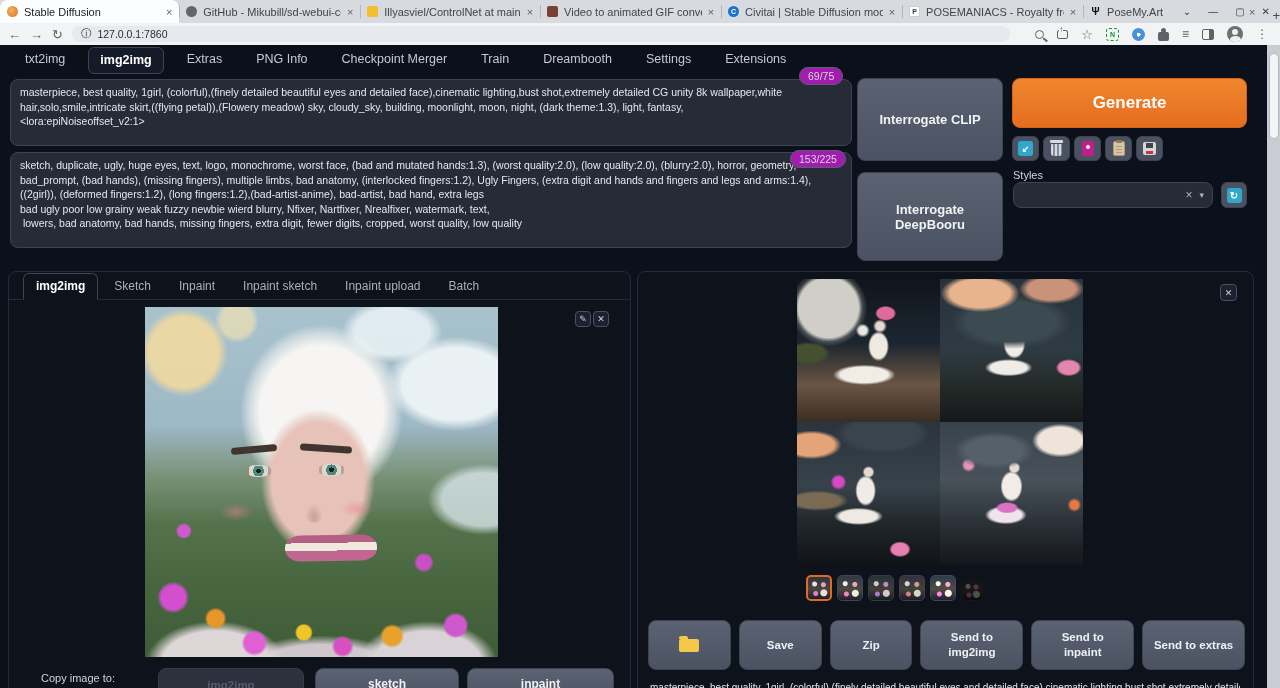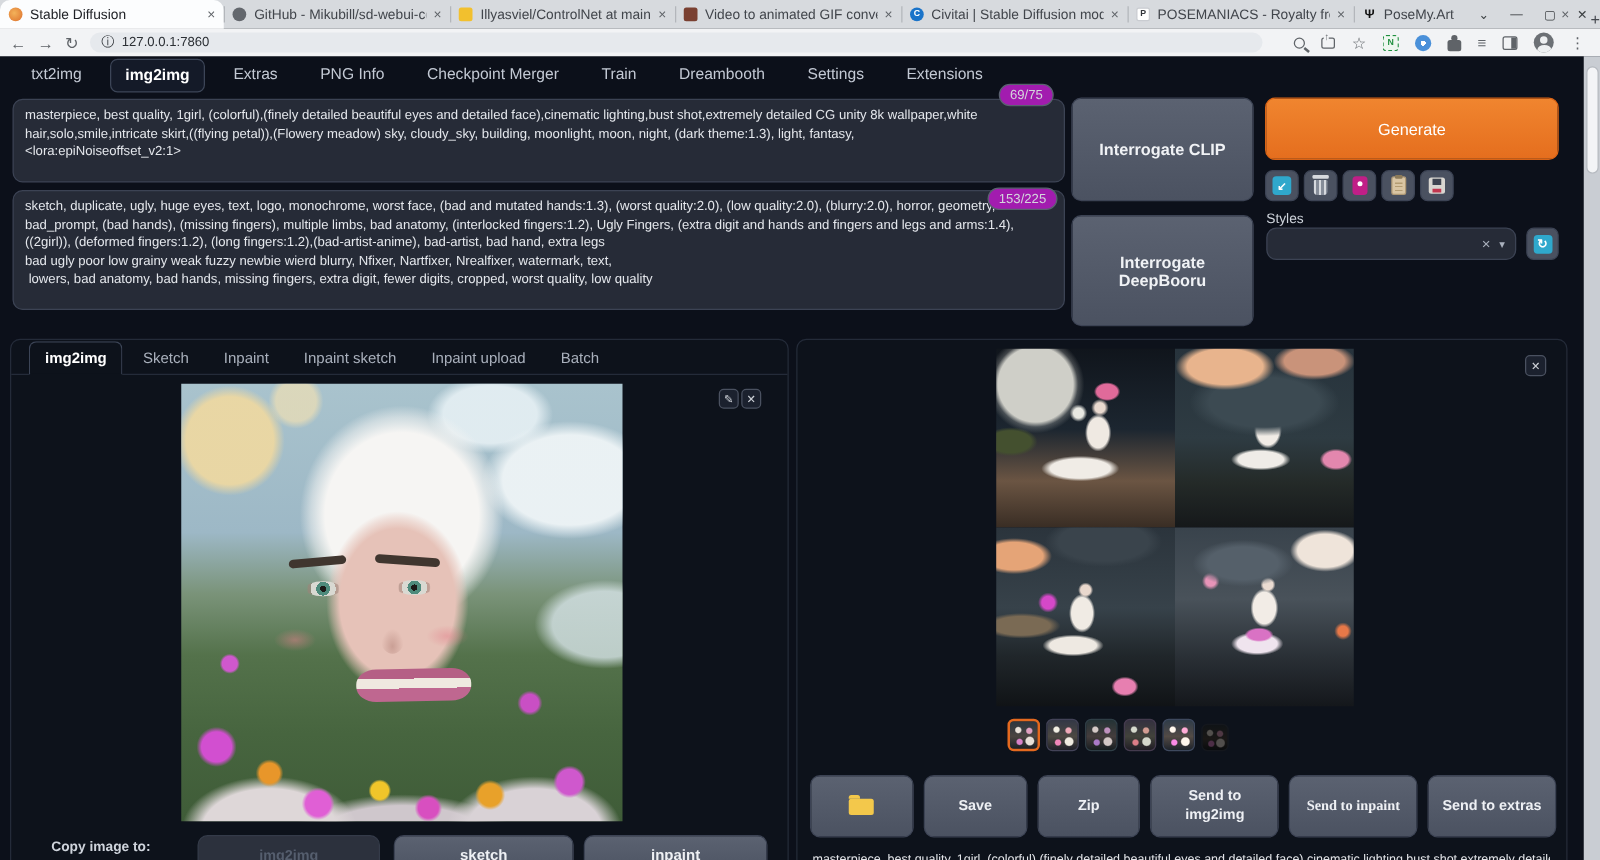--- a/index.html
+++ b/index.html
@@ -48,21 +48,21 @@
 
   
   .nav { left:14px; top:47px; display:flex; gap:12px; }
   .nav-item { padding:5px 11px 6px; font-size:12.5px; color:#c3c9d4; }
   .nav-item.active { border:1px solid #3c4557; background:#141a28; border-radius:6px; color:#fff; font-weight:bold; }
 
   .ta { background:#262b37; border:1px solid #3c4354; border-radius:8px; color:#e4e7ec; font-family:"Liberation Sans",sans-serif; font-size:10.5px; line-height:14.6px; padding:5px 9px; resize:none; overflow:hidden; width:100%; height:100%; }
   .badge { background:#a21caf; border:1px solid #5a6170; border-radius:10px; color:#d4d7dc; font-size:10.5px; padding:2px 8px; }
 
   .btn-gray { background:linear-gradient(180deg,#5b6271,#4b5261); border:1px solid #3c4354; border-radius:8px; color:#f0f2f5; font-weight:bold; display:flex; align-items:center; justify-content:center; text-align:center; }
-  .generate { background:linear-gradient(180deg,#f0852f,#e56e1e); border:1px solid #d96315; border-radius:8px; color:#fff; font-weight:normal; font-size:13px; display:flex; align-items:center; justify-content:center; }
+  .generate { background:linear-gradient(180deg,#f0852f,#e56e1e); border:1px solid #d96315; border-radius:8px; color:#fff; font-weight:bold; font-size:17px; display:flex; align-items:center; justify-content:center; }
   .mini-btn { width:27px; height:25px; background:#4a5160; border:1px solid #3c4354; border-radius:6px; display:flex; align-items:center; justify-content:center; }
   .cyan-sq { width:15px; height:15px; background:#2fa8cc; border-radius:3px; color:#fff; font-size:9px; font-weight:bold; display:flex; align-items:center; justify-content:center; }
   .trash { width:11px; height:12px; background:repeating-linear-gradient(90deg,#d6d9de 0 2px,#868d99 2px 4px); border-radius:1px 1px 3px 3px; position:relative; margin-top:3px; }
   .trash::before { content:""; position:absolute; left:-1px; top:-4px; width:13px; height:2.5px; background:#d6d9de; border-radius:1px; }
   .cardnet { width:12px; height:15px; background:#c01f87; border-radius:3px; position:relative; }
   .cardnet::before { content:""; position:absolute; left:4px; top:4px; width:4px; height:4px; border-radius:50%; background:#fff; }
   .clip { width:12px; height:15px; background:#d9c5a3; border:1px solid #b09a76; border-radius:2px; position:relative; }
   .clip::before { content:""; position:absolute; left:2px; top:-2px; width:6px; height:3px; background:#8d7b5a; border-radius:1px; }
   .clip::after { content:""; position:absolute; left:2px; top:4px; width:6px; height:7px; background:repeating-linear-gradient(180deg,#b39c72 0 1px,transparent 1px 3px); }
   .floppy { width:13px; height:13px; background:#d9d6d0; border-radius:2px; position:relative; }
@@ -319,21 +319,21 @@
     <span class="mouth"></span>
   </div>
 
   <div class="abs tool-sq" style="left:566px; top:39px;">
       <span>✎</span>
     </div>
   <div class="abs tool-sq" style="left:584px; top:39px;">
       <span>✕</span>
     </div>
 
-  <span class="abs lbl" style="left:32px; top:400px; font-weight:bold;">Copy image to:</span>
+  <span class="abs lbl" style="left:32px; top:400px; font-weight:normal;">Copy image to:</span>
   <div class="abs g-btn copy-btn disabled" style="left:149px; top:396px; width:146px;">img2img</div>
   <div class="abs g-btn copy-btn" style="left:306px; top:396px; width:144px; font-size:12px;">sketch</div>
   <div class="abs g-btn copy-btn" style="left:458px; top:396px; width:147px; font-size:12px;">inpaint</div>
 </div>
 
 <div class="abs panel" style="left:637px; top:271px; width:617px; height:430px;">
   <div class="abs grid">
     <div class="q q1"></div>
     <div class="q q2"></div>
     <div class="q q3"></div>
@@ -352,21 +352,21 @@
     <div class="thumb t6"></div>
   </div>
 
   <div class="abs flex" style="left:10px; top:348px; width:597px; gap:8px; height:50px;">
     <div class="g-btn" style="flex:1; height:50px;">
       <span class="folder"></span>
     </div>
     <div class="g-btn" style="flex:1; height:50px;">Save</div>
     <div class="g-btn" style="flex:1; height:50px;">Zip</div>
     <div class="g-btn" style="flex:1; height:50px; padding:0 10px;">Send to img2img</div>
-    <div class="g-btn" style="flex:1; height:50px; padding:0 10px;font-family:Liberation Serif, serif;">Send to inpaint</div>
+    <div class="g-btn" style="flex:1; height:50px; padding:0 10px;">Send to inpaint</div>
     <div class="g-btn" style="flex:1; height:50px; padding:0 10px;">Send to extras</div>
   </div>
 
   <div class="abs info-line" style="left:12px; top:409px; width:590px;">masterpiece, best quality, 1girl, (colorful),(finely detailed beautiful eyes and detailed face),cinematic lighting,bust shot,extremely detailed CG unity 8k wallpaper,white hair,</div>
 </div>
 
 <div class="abs scroll-track">
   <div class="scroll-thumb"></div>
 </div>
 

